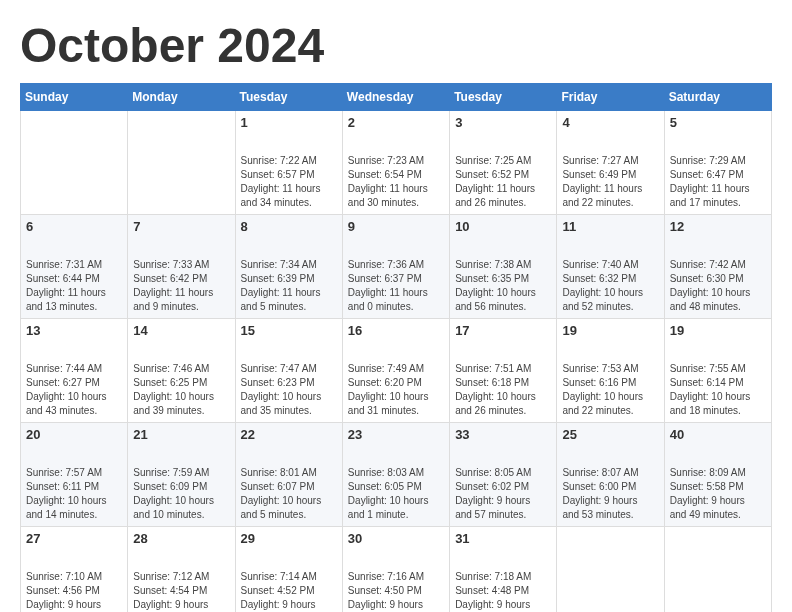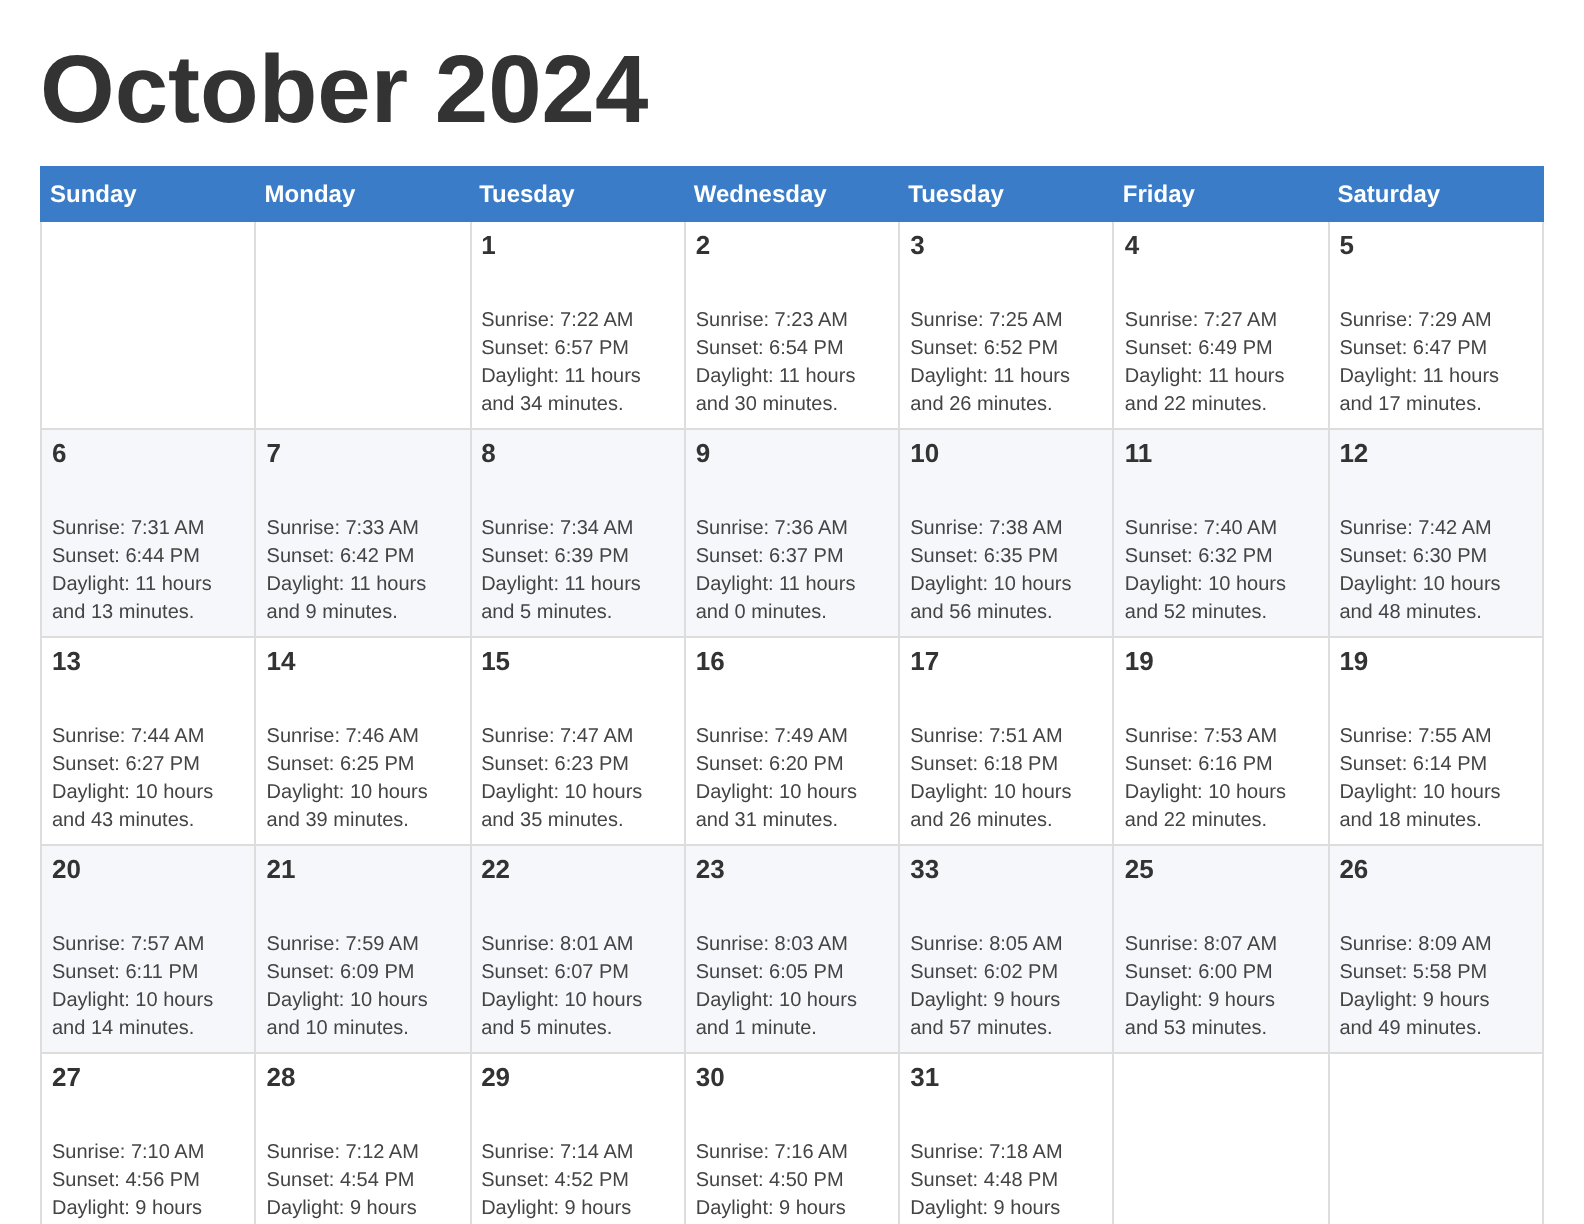--- a/index.html
+++ b/index.html
@@ -224,21 +224,21 @@
         </td>
         <td>
           <span class="day-number">33</span>
           <div class="day-detail">Sunrise: 8:05 AM<br>Sunset: 6:02 PM<br>Daylight: 9 hours<br>and 57 minutes.</div>
         </td>
         <td>
           <span class="day-number">25</span>
           <div class="day-detail">Sunrise: 8:07 AM<br>Sunset: 6:00 PM<br>Daylight: 9 hours<br>and 53 minutes.</div>
         </td>
         <td>
-          <span class="day-number">26</span>
+          <span class="day-number">40</span>
           <div class="day-detail">Sunrise: 8:09 AM<br>Sunset: 5:58 PM<br>Daylight: 9 hours<br>and 49 minutes.</div>
         </td>
       </tr>
       <tr>
         <td>
           <span class="day-number">27</span>
           <div class="day-detail">Sunrise: 7:10 AM<br>Sunset: 4:56 PM<br>Daylight: 9 hours<br>and 45 minutes.</div>
         </td>
         <td>
           <span class="day-number">28</span>

